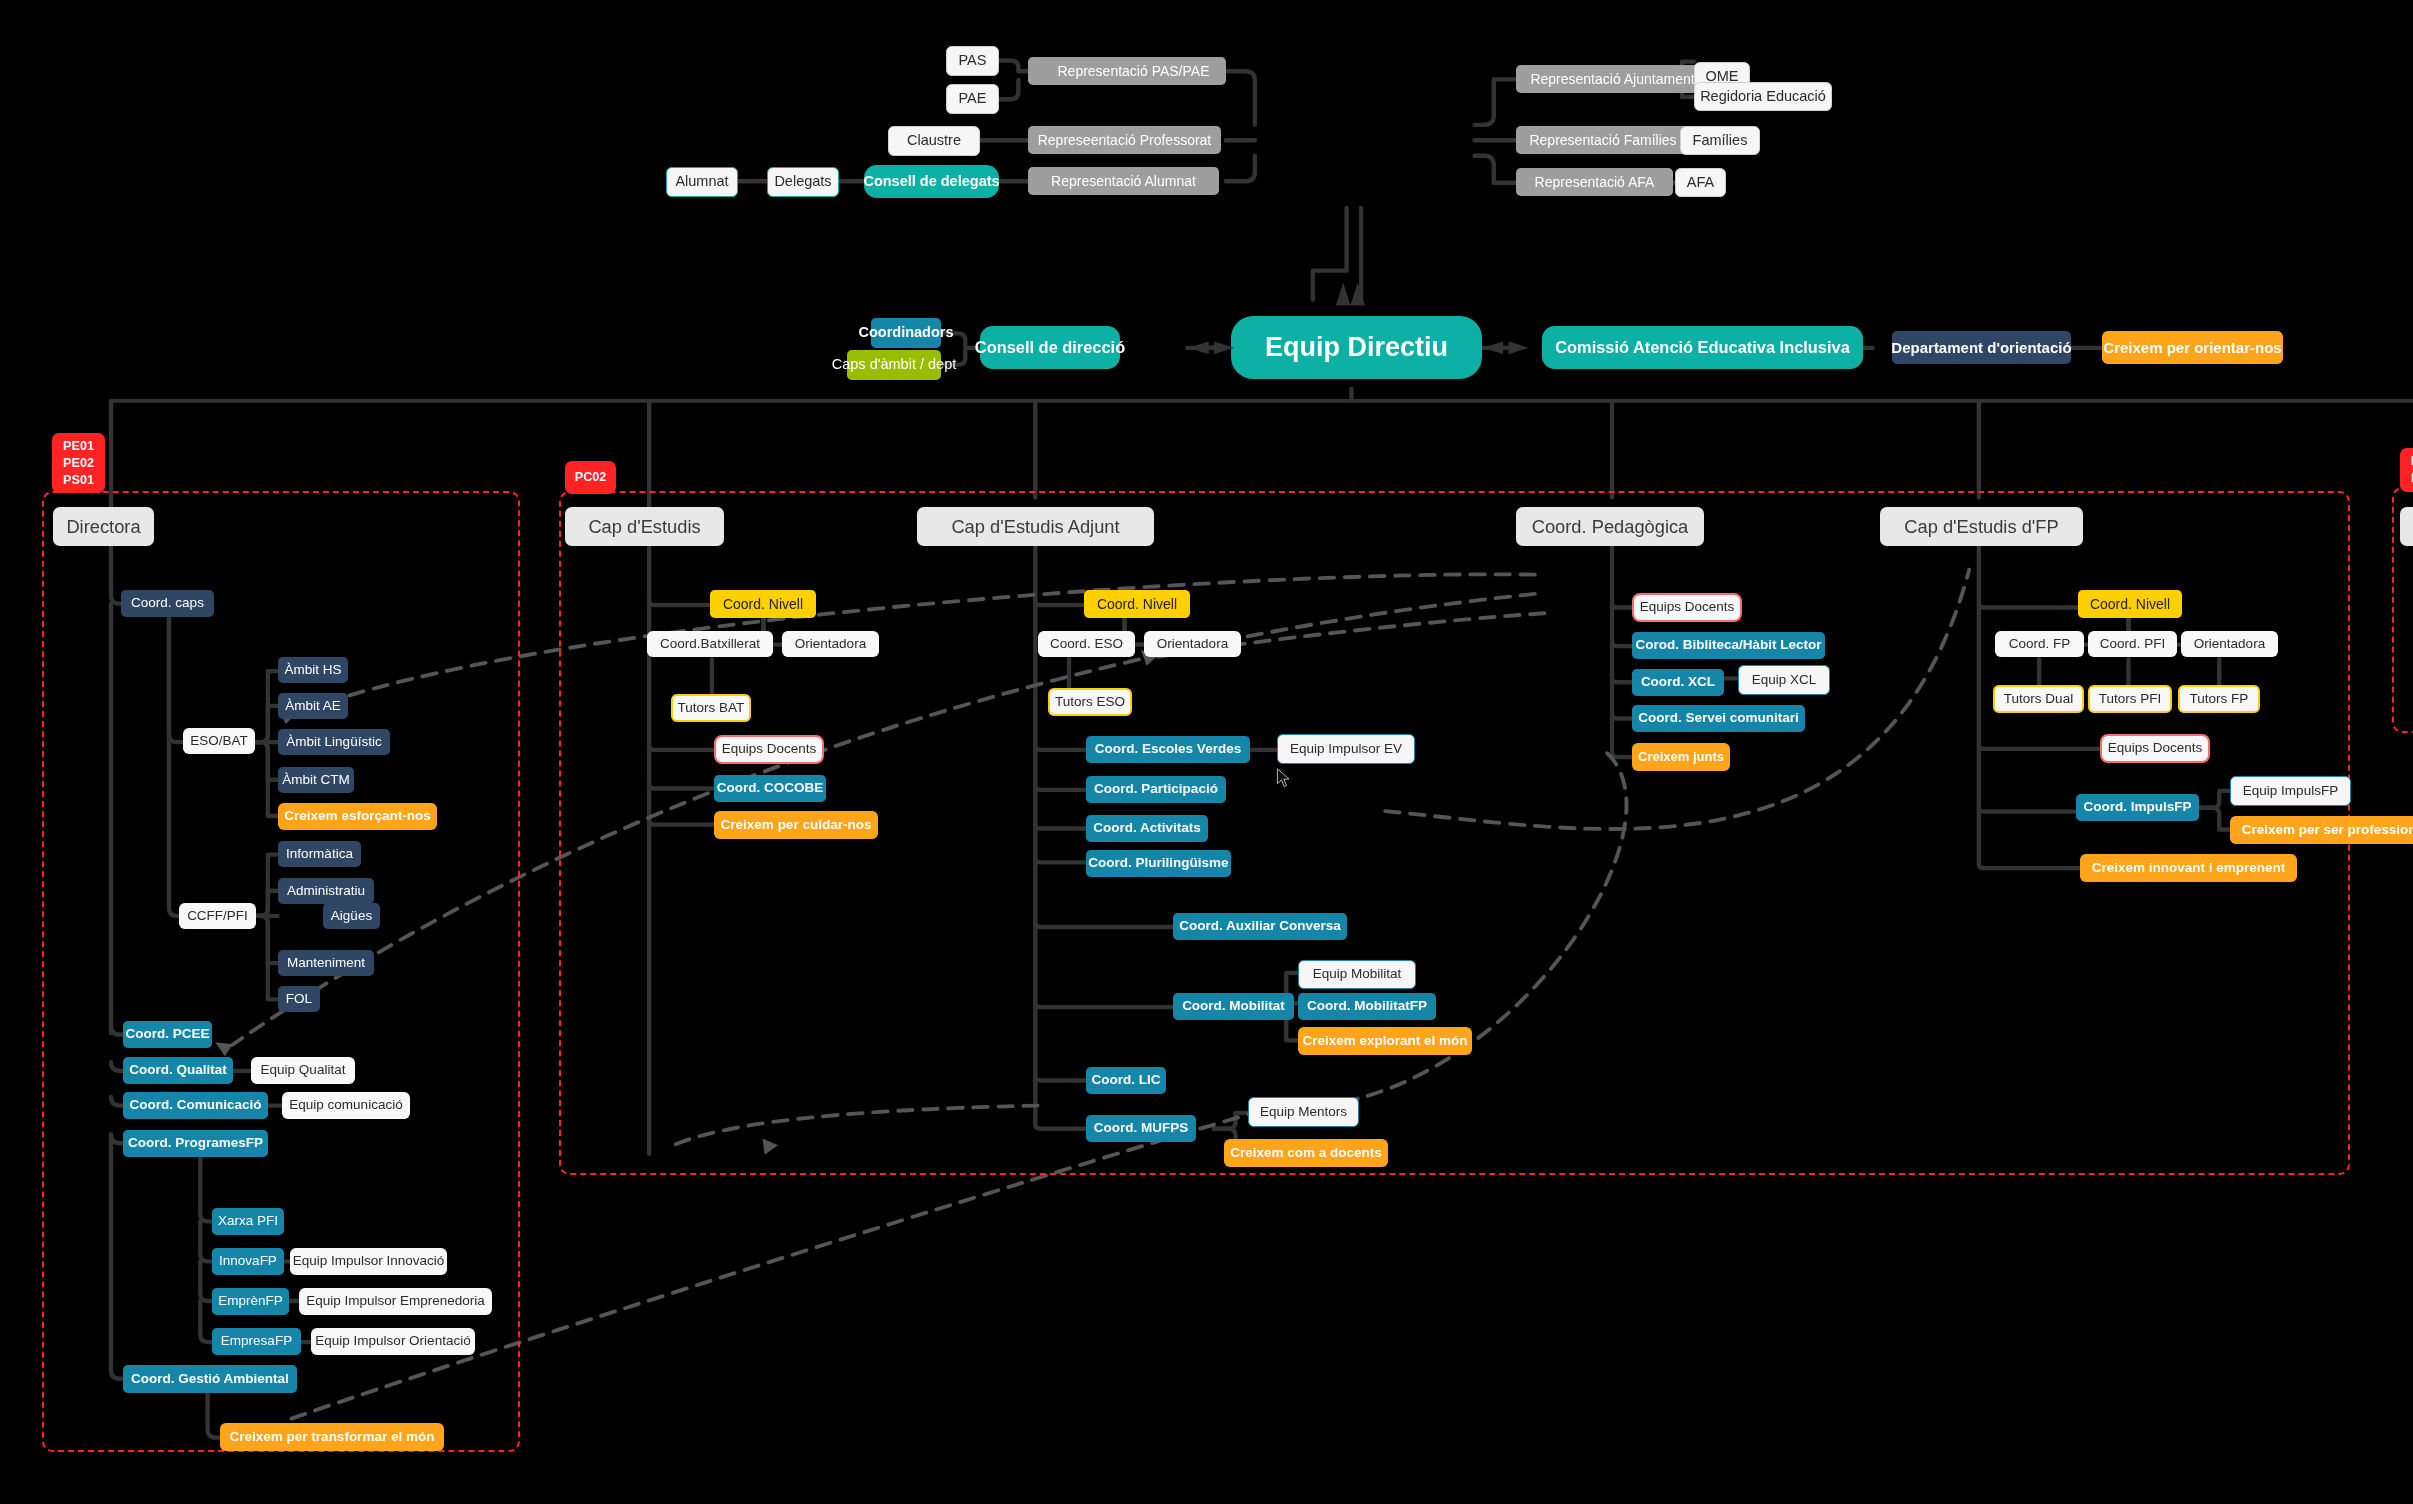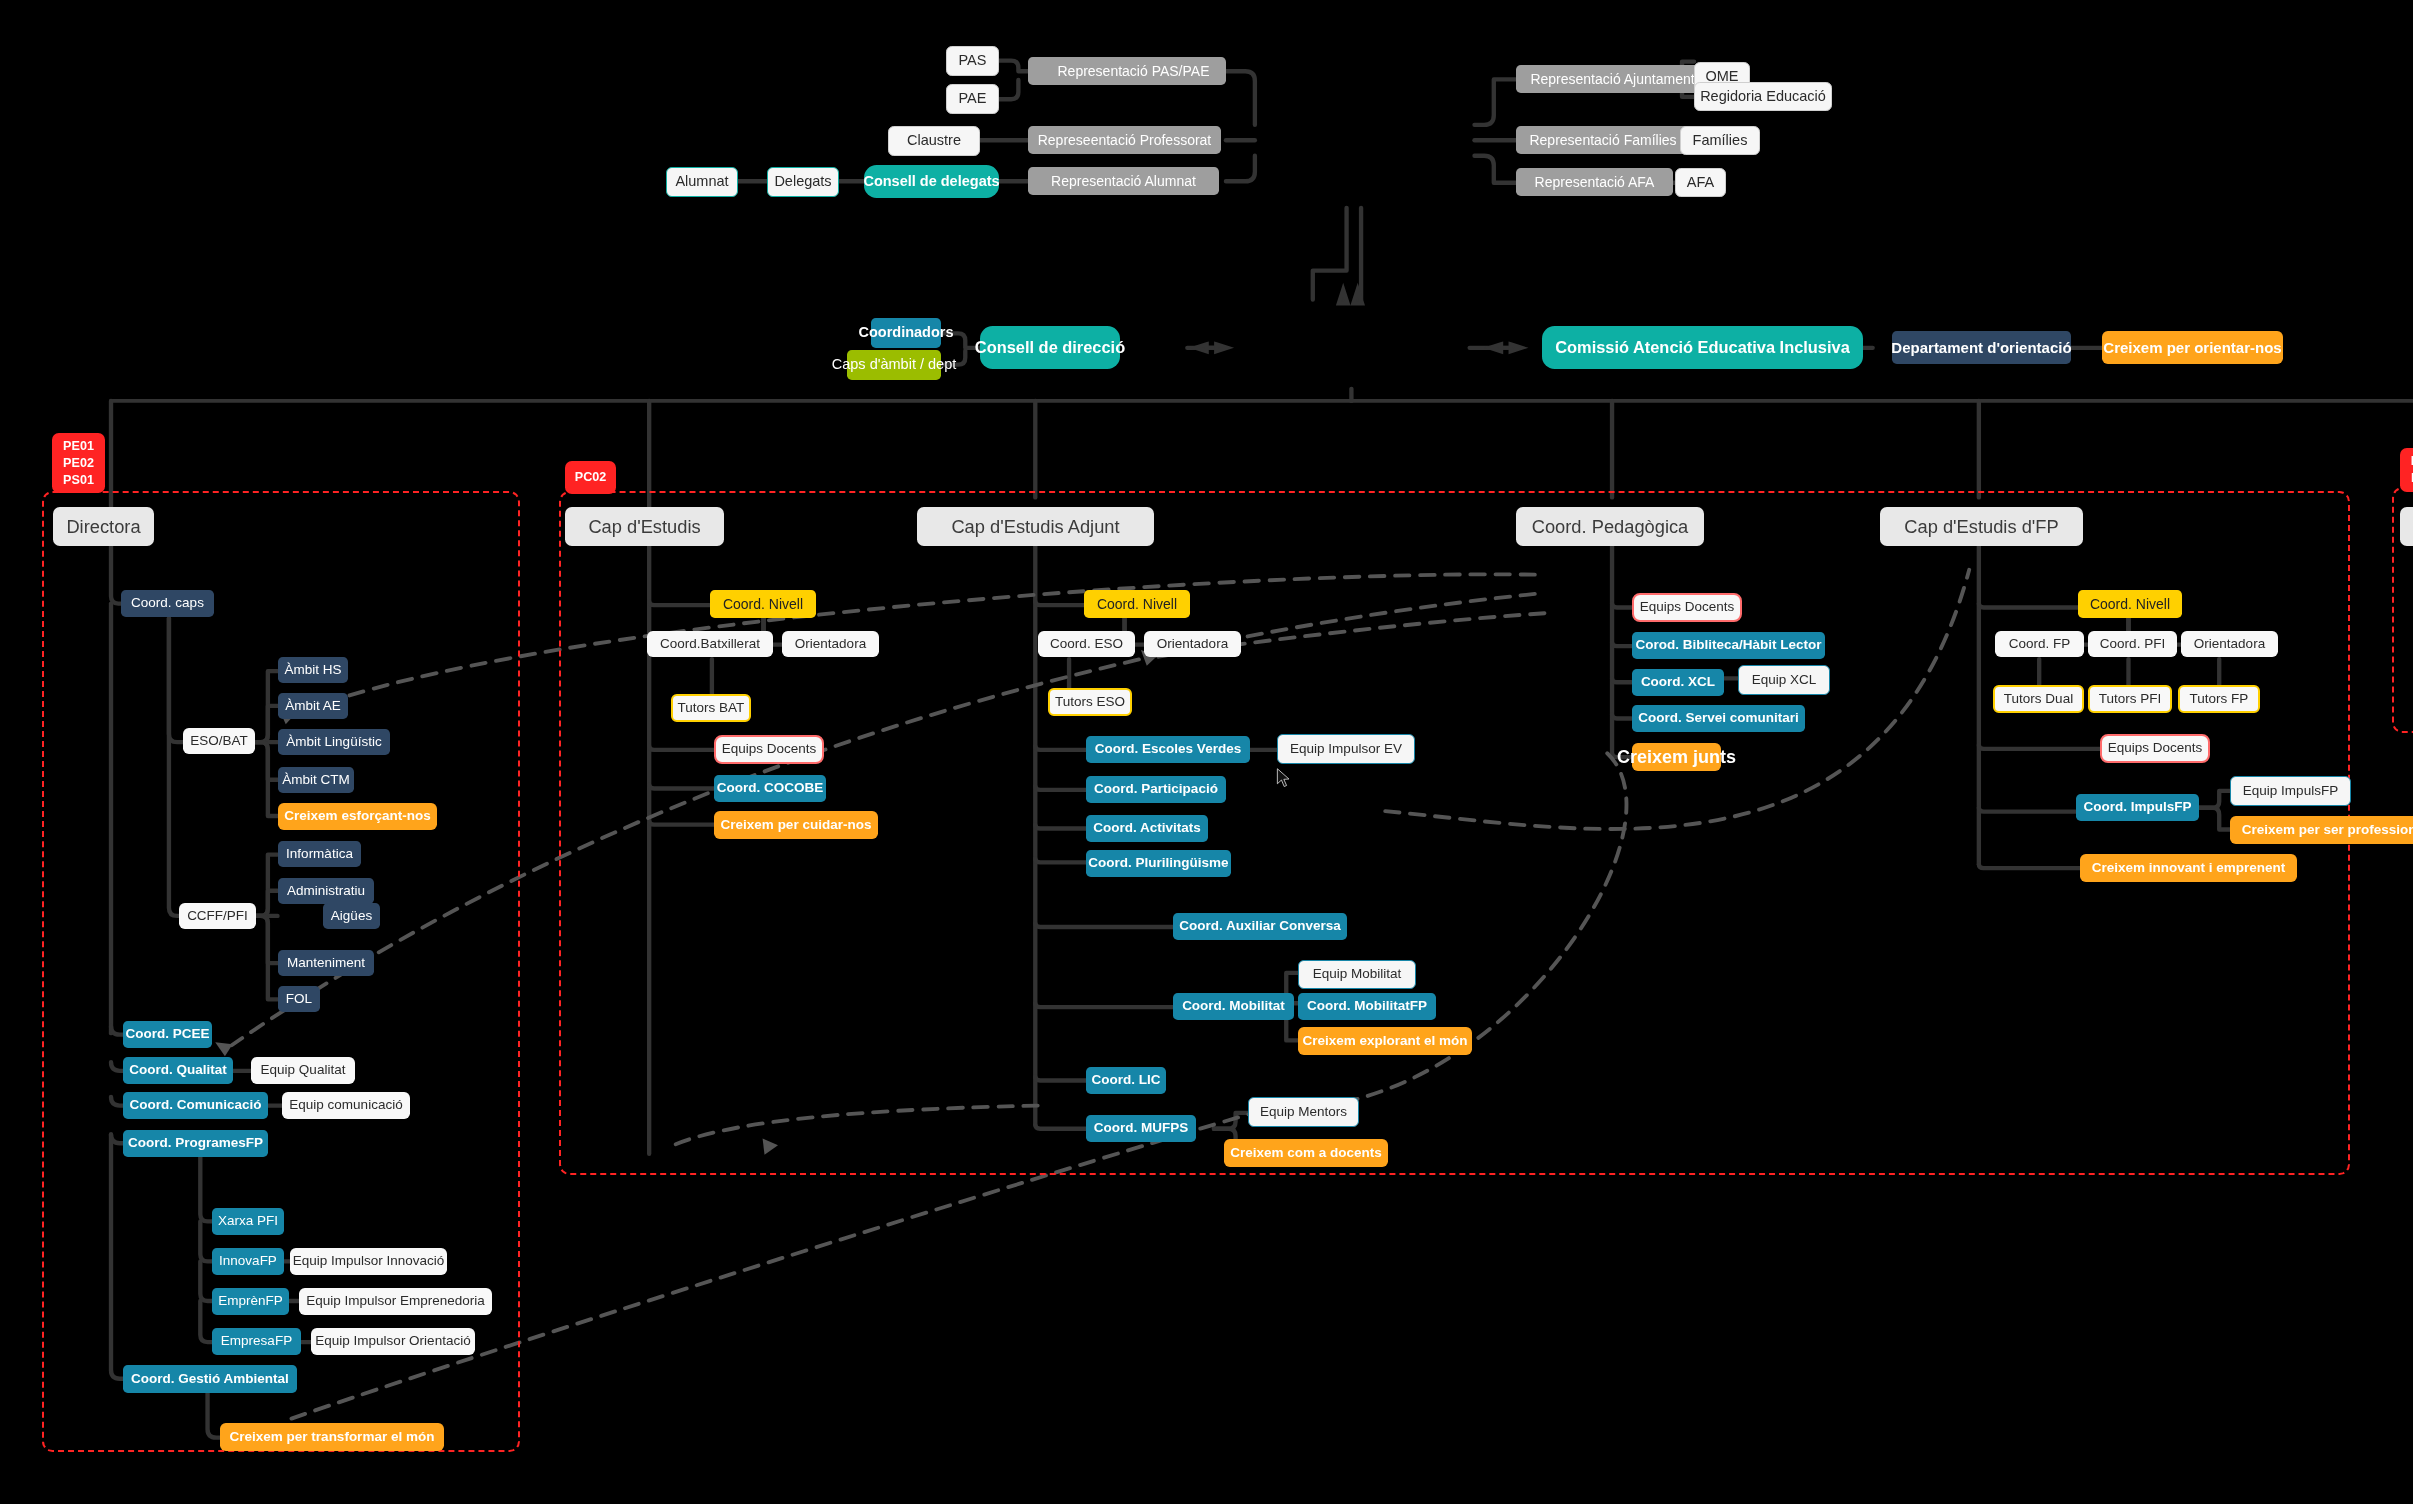--- a/index.html
+++ b/index.html
@@ -233,20 +233,21 @@
 <div class="node n-grey" style="left:1516px;top:168px;width:157px;height:28px;font-size:14px;">Representació AFA</div>
 
 <div class="node n-white" style="left:1694px;top:62px;width:56px;height:29px;font-size:14.5px;">OME</div>
 <div class="node n-white" style="left:1694px;top:82px;width:138px;height:29px;font-size:14.5px;">Regidoria Educació</div>
 <div class="node n-white" style="left:1680px;top:126px;width:80px;height:29px;font-size:14.5px;">Famílies</div>
 <div class="node n-white" style="left:1675px;top:168px;width:51px;height:29px;font-size:14.5px;">AFA</div>
 
 <div class="node n-blue" style="left:871px;top:318px;width:70px;height:30px;font-size:14.5px;">Coordinadors</div>
 <div class="node n-green" style="left:847px;top:350px;width:94px;height:30px;font-size:14.5px;">Caps d'àmbit / dept</div>
 <div class="node n-teal" style="left:980px;top:326px;width:140px;height:43px;font-size:16.4px;">Consell de direcció</div>
+<div class="node n-tealbig" style="left:1231px;top:316px;width:251px;height:63px;font-size:27px;">Equip Directiu</div>
 <div class="node n-teal" style="left:1542px;top:326px;width:321px;height:43px;font-size:16.4px;">Comissió Atenció Educativa Inclusiva</div>
 <div class="node n-navy" style="left:1892px;top:331px;width:179px;height:33px;font-size:15px;font-weight:bold;">Departament d'orientació</div>
 <div class="node n-orange" style="left:2102px;top:331px;width:181px;height:33px;font-size:15px;">Creixem per orientar-nos</div>
 
 <svg class="links" style="pointer-events:none" viewBox="0 0 5619 3117">
   <g stroke="#333" stroke-width="9" fill="#333">
     <path d="M2480,720 L2520,720"></path>
         <path d="M2520,713 l22,7 l-22,7 z"></path>
     <path d="M2500,713 l-22,7 l22,7 z"></path>
     <path d="M3090,720 L3130,720"></path>
@@ -332,21 +333,21 @@
 <div class="node n-blue" style="left:1086px;top:1115px;width:110px;height:27px;font-size:13.5px;">Coord. MUFPS</div>
 <div class="node n-whitebl" style="left:1248px;top:1097px;width:111px;height:30px;font-size:13.5px;">Equip Mentors</div>
 <div class="node n-orange" style="left:1224px;top:1139px;width:164px;height:28px;font-size:13.5px;">Creixem com a docents</div>
 
 <div class="node n-head" style="left:1516px;top:507px;width:188px;height:39px;font-size:18.3px;">Coord. Pedagògica</div>
 <div class="node n-whitered" style="left:1632px;top:593px;width:110px;height:29px;font-size:13.5px;">Equips Docents</div>
 <div class="node n-blue" style="left:1632px;top:632px;width:193px;height:27px;font-size:13.5px;">Corod. Bibliteca/Hàbit Lector</div>
 <div class="node n-blue" style="left:1632px;top:669px;width:92px;height:27px;font-size:13.5px;">Coord. XCL</div>
 <div class="node n-whitebl" style="left:1738px;top:665px;width:92px;height:30px;font-size:13.5px;">Equip XCL</div>
 <div class="node n-blue" style="left:1632px;top:705px;width:173px;height:27px;font-size:13.5px;">Coord. Servei comunitari</div>
-<div class="node n-orange" style="left:1632px;top:743px;width:89px;height:28px;font-size:18px;text-align:center;">Creixem junts</div>
+<div class="node n-orange" style="left:1632px;top:743px;width:98px;height:28px;font-size:13px;text-align:center;">Creixem junts</div>
 
 <div class="node n-head" style="left:1880px;top:507px;width:203px;height:39px;font-size:18.3px;">Cap d'Estudis d'FP</div>
 <div class="node n-yellow" style="left:2078px;top:590px;width:104px;height:28px;font-size:14px;">Coord. Nivell</div>
 <div class="node n-plain" style="left:1995px;top:631px;width:89px;height:26px;font-size:13.5px;">Coord. FP</div>
 <div class="node n-plain" style="left:2088px;top:631px;width:89px;height:26px;font-size:13.5px;">Coord. PFI</div>
 <div class="node n-plain" style="left:2181px;top:631px;width:97px;height:26px;font-size:13.5px;">Orientadora</div>
 <div class="node n-whiteyel" style="left:1993px;top:685px;width:91px;height:28px;font-size:13.5px;">Tutors Dual</div>
 <div class="node n-whiteyel" style="left:2088px;top:685px;width:84px;height:28px;font-size:13.5px;">Tutors PFI</div>
 <div class="node n-whiteyel" style="left:2178px;top:685px;width:82px;height:28px;font-size:13.5px;">Tutors FP</div>
 <div class="node n-whitered" style="left:2100px;top:734px;width:110px;height:29px;font-size:13.5px;">Equips Docents</div>

